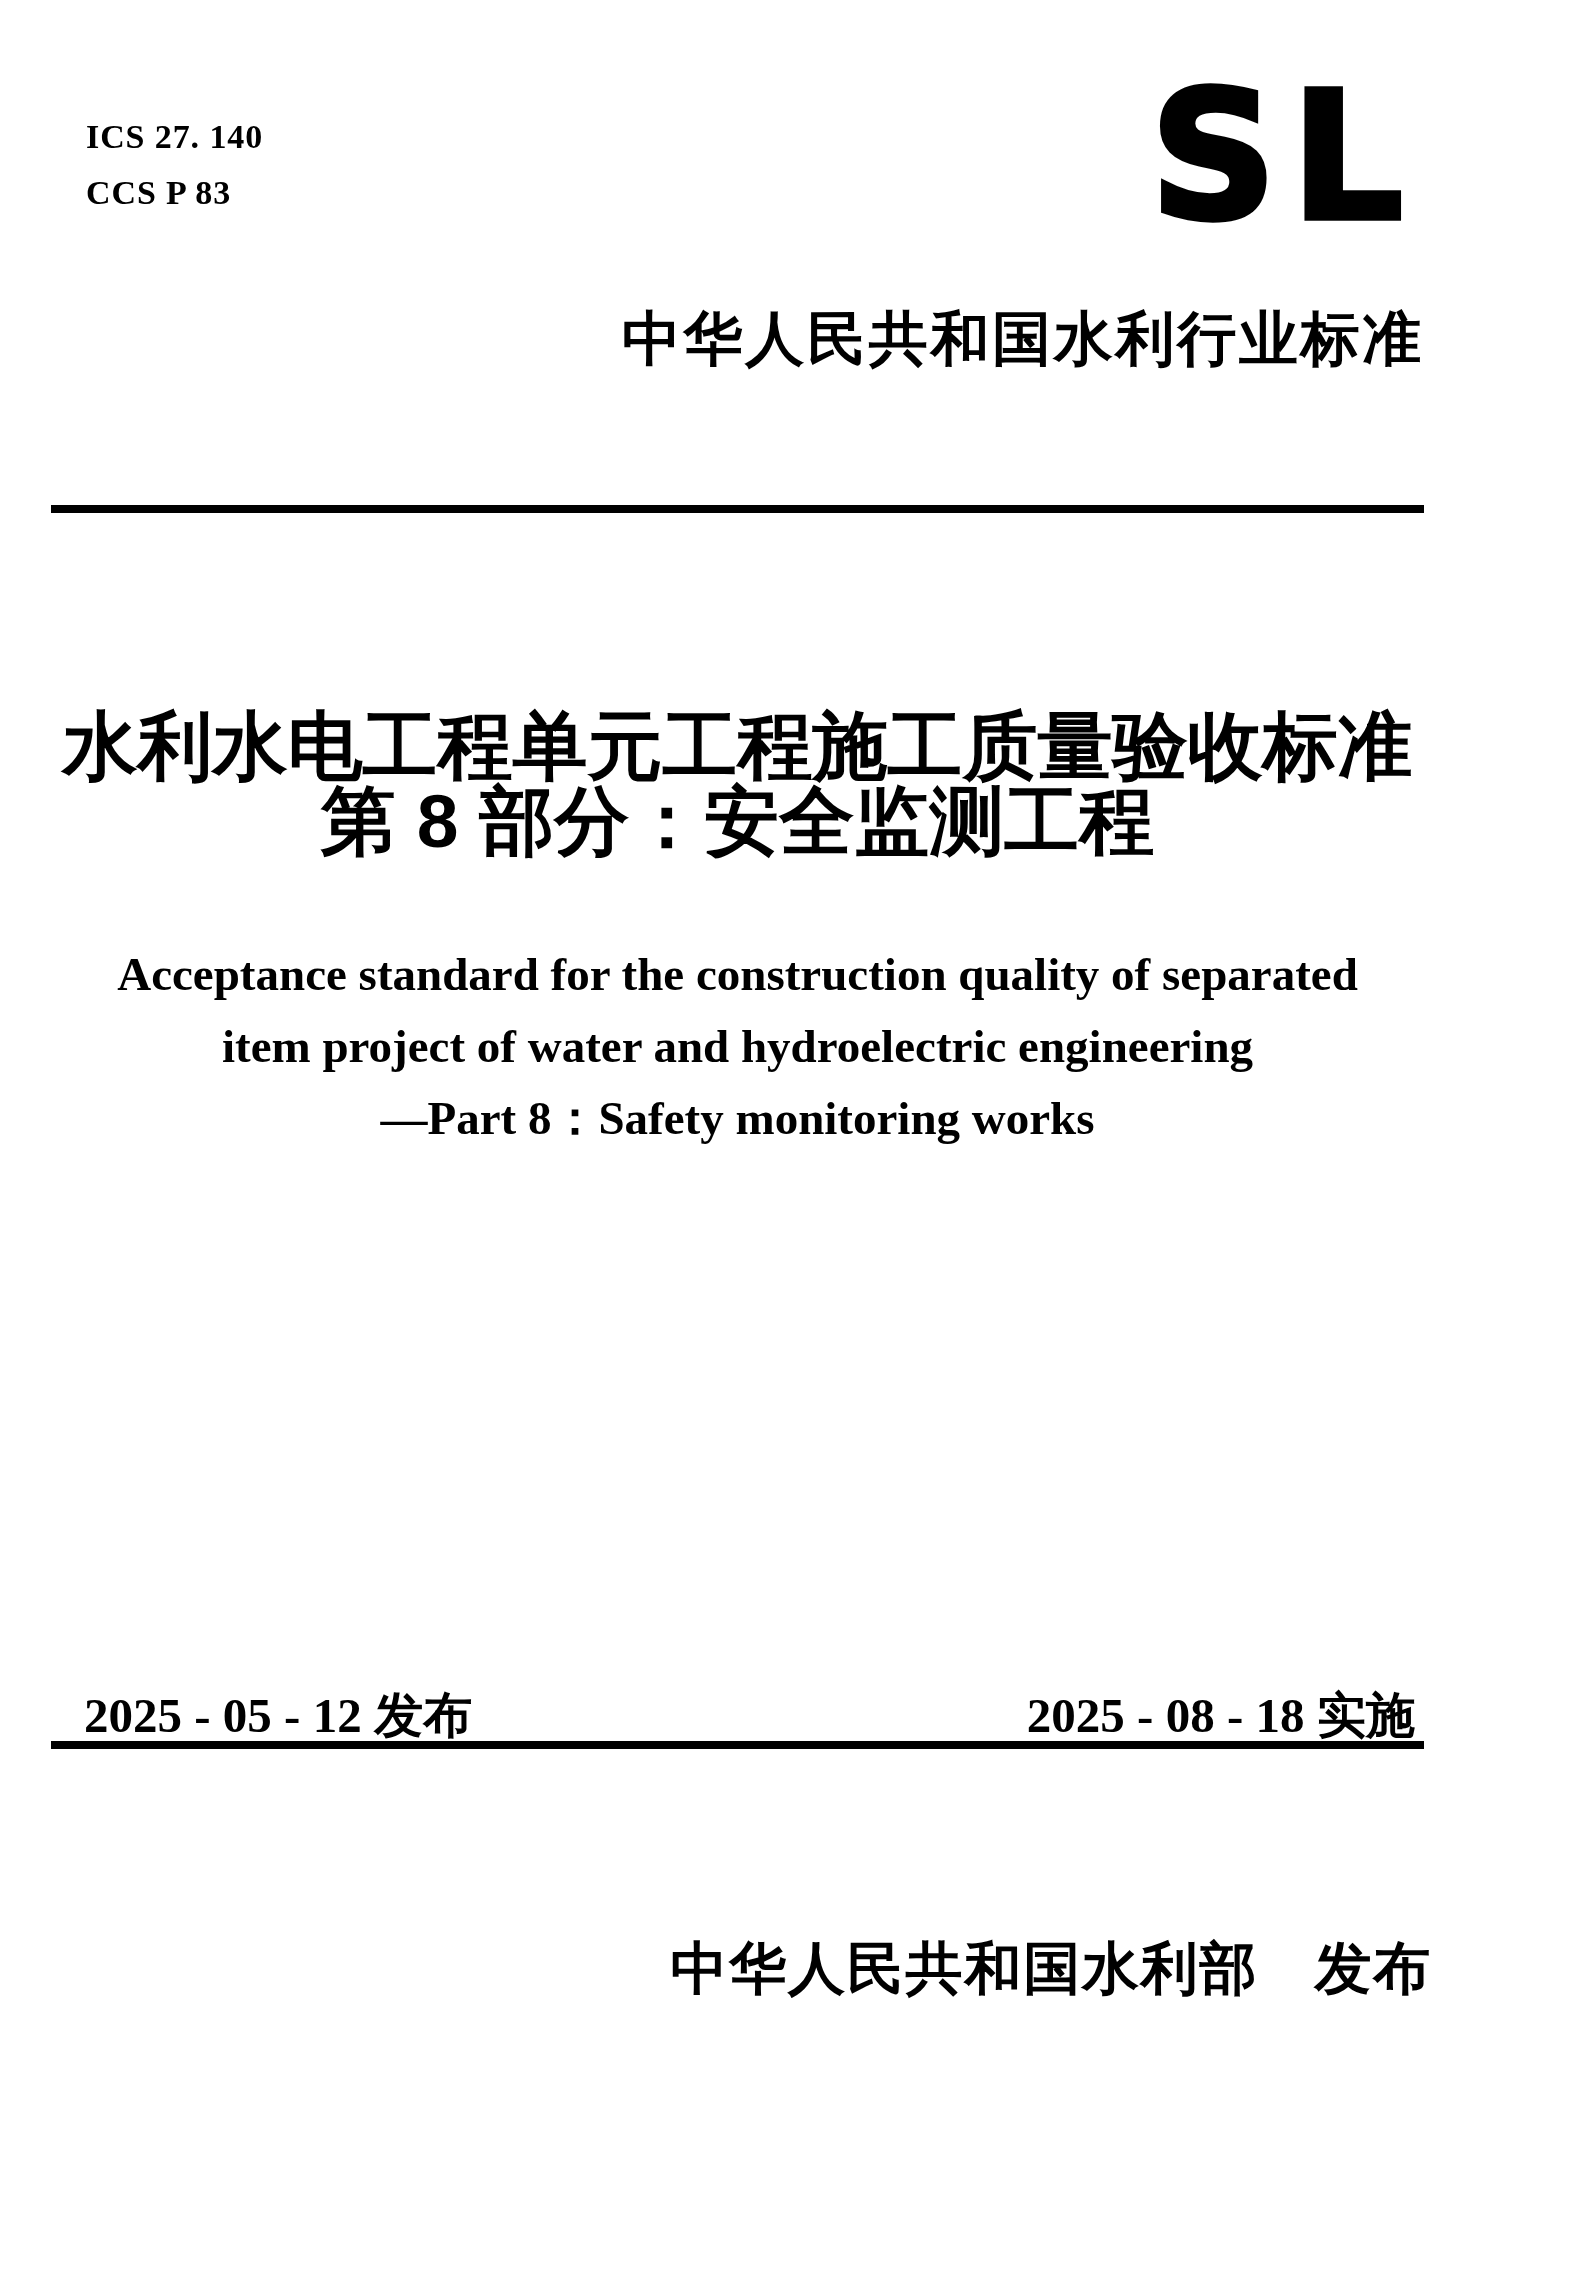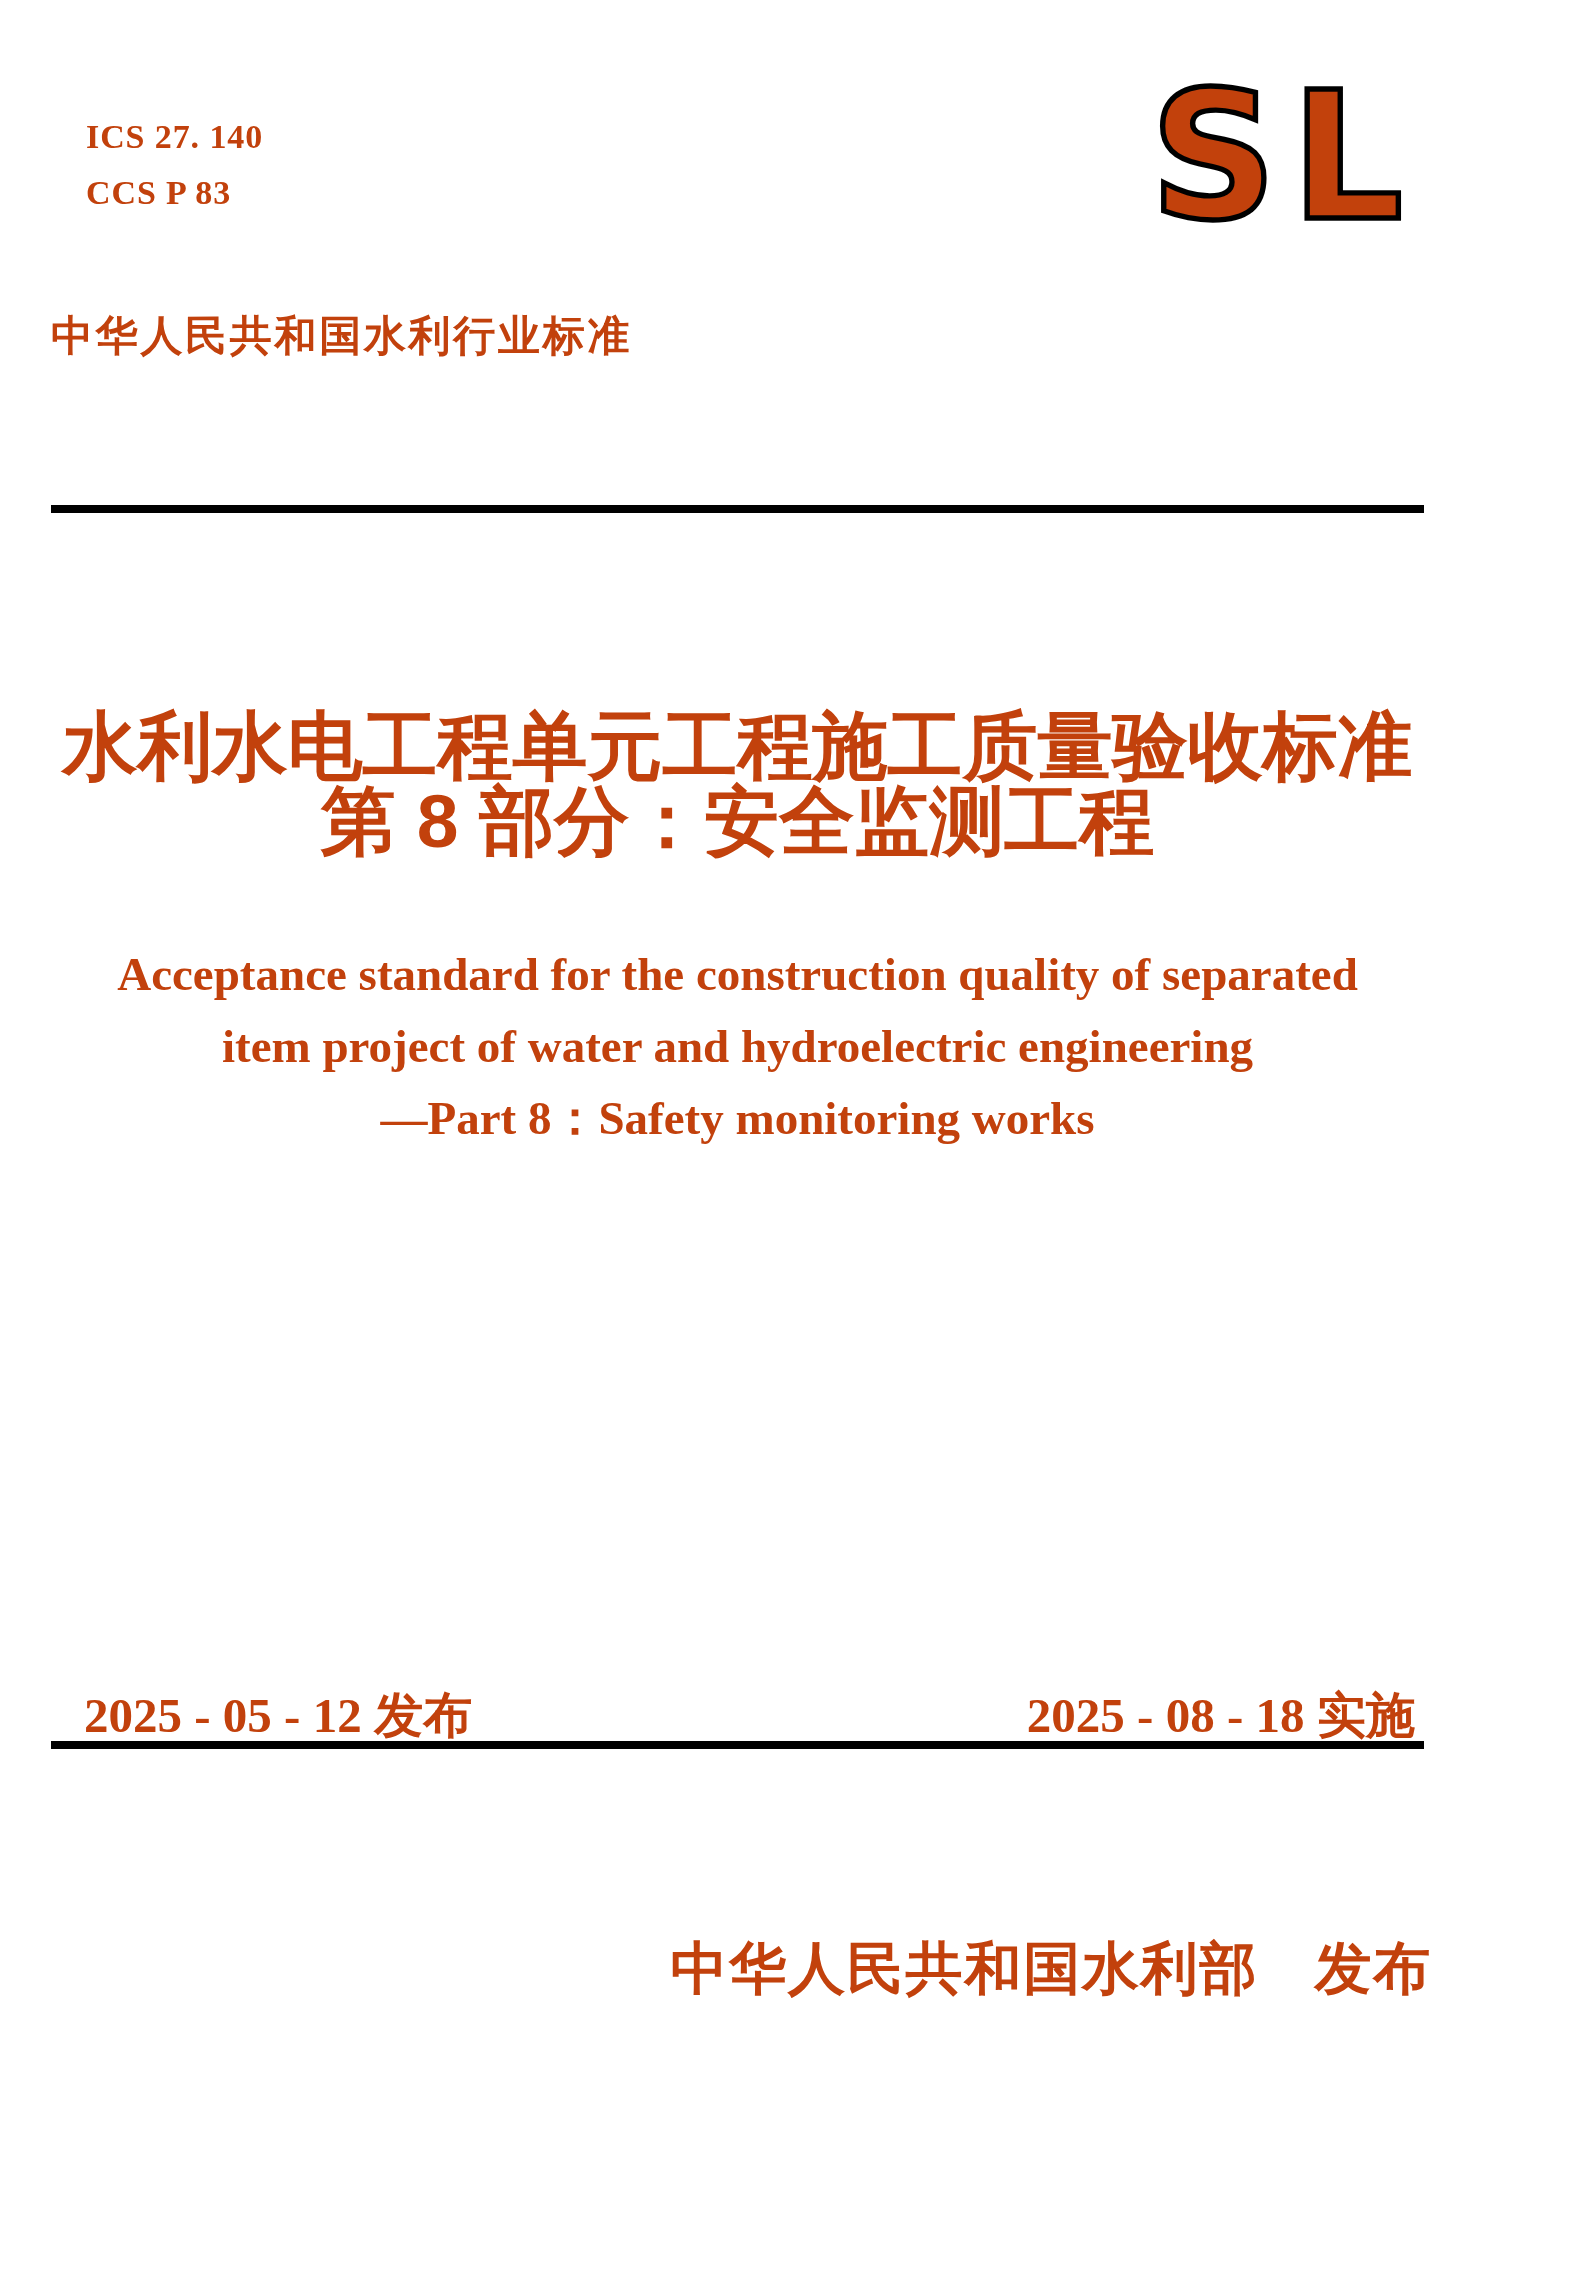--- a/index.html
+++ b/index.html
@@ -5,21 +5,21 @@
   html, body {
     margin: 0;
     padding: 0;
     background: #ffffff;
   }
   .page {
     position: relative;
     width: 1591px;
     height: 2294px;
     background: #ffffff;
-    color: #c2410c;
+    color: #000000;
     overflow: hidden;
     font-family: "Liberation Sans", "DejaVu Sans", sans-serif;
     text-decoration: underline;
   }
   .serif { font-family: "Liberation Serif", "DejaVu Serif", serif; }
   .sans  { font-family: "Liberation Sans", "DejaVu Sans", sans-serif; }
 
   .ics-block {
     position: absolute;
     left: 86px;
@@ -39,24 +39,24 @@
     font-size: 176px;
     line-height: 1;
     letter-spacing: 14.3px;
     -webkit-text-stroke: 5.4px #000000;
   }
 
   .standard-type {
     position: absolute;
     left: 51px;
     width: 1373px;
-    top: 308px;
-    text-align: left;
+    top: 300px;
+    text-align: right;
     font-weight: bold;
-    font-size: 42px;
+    font-size: 59px;
     letter-spacing: 2.7px;
     white-space: nowrap;
   }
 
   .standard-number {
     position: absolute;
     right: 235px;
     top: 387px;
     font-weight: bold;
     font-size: 50px;

